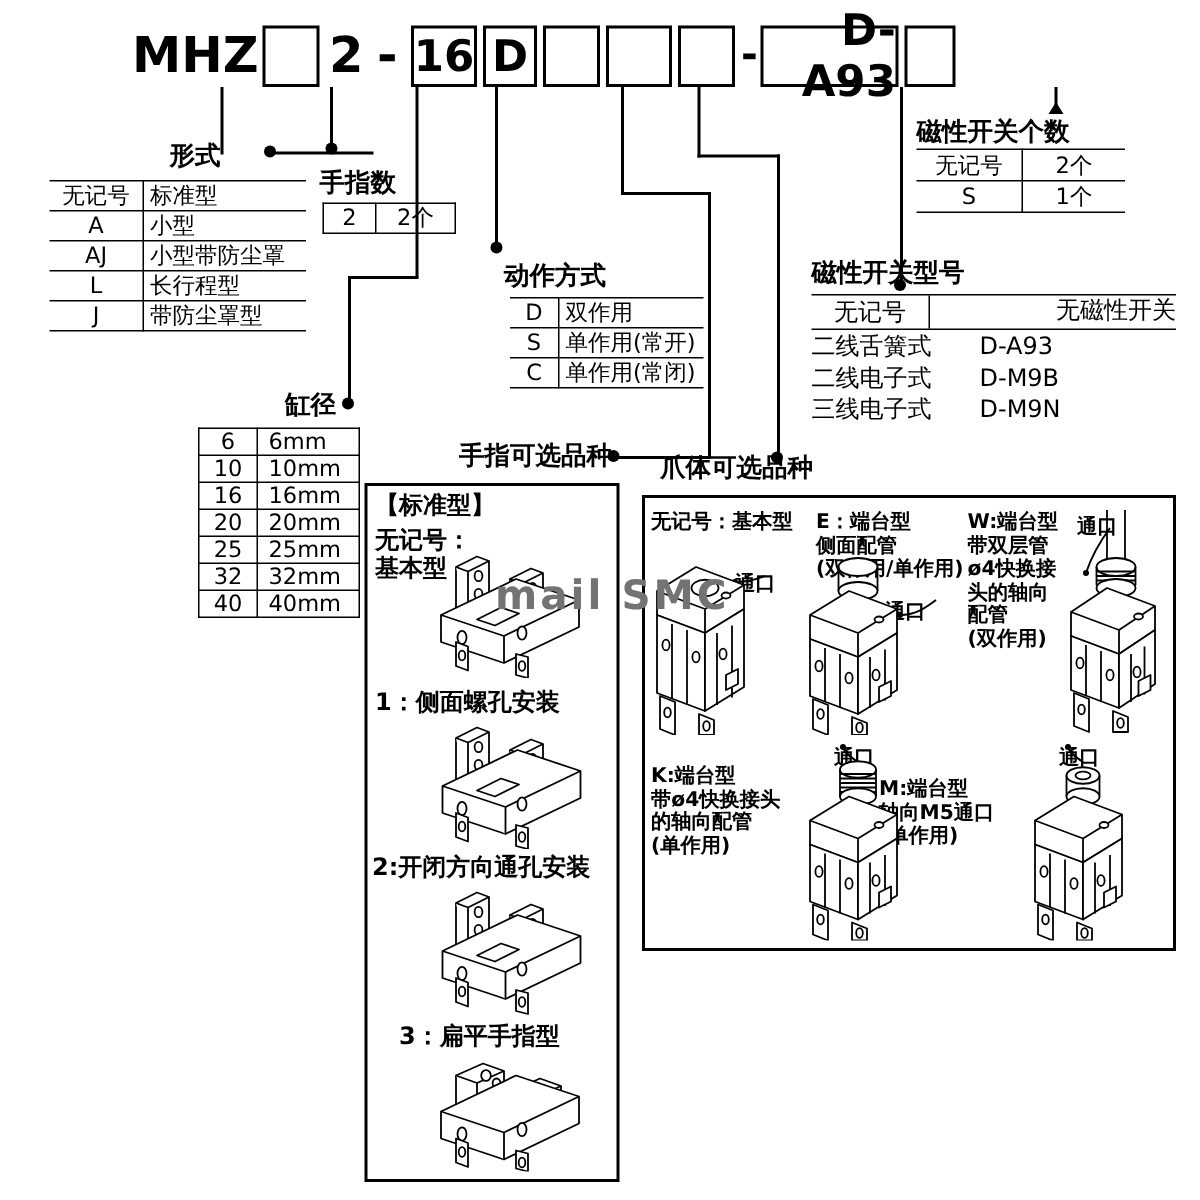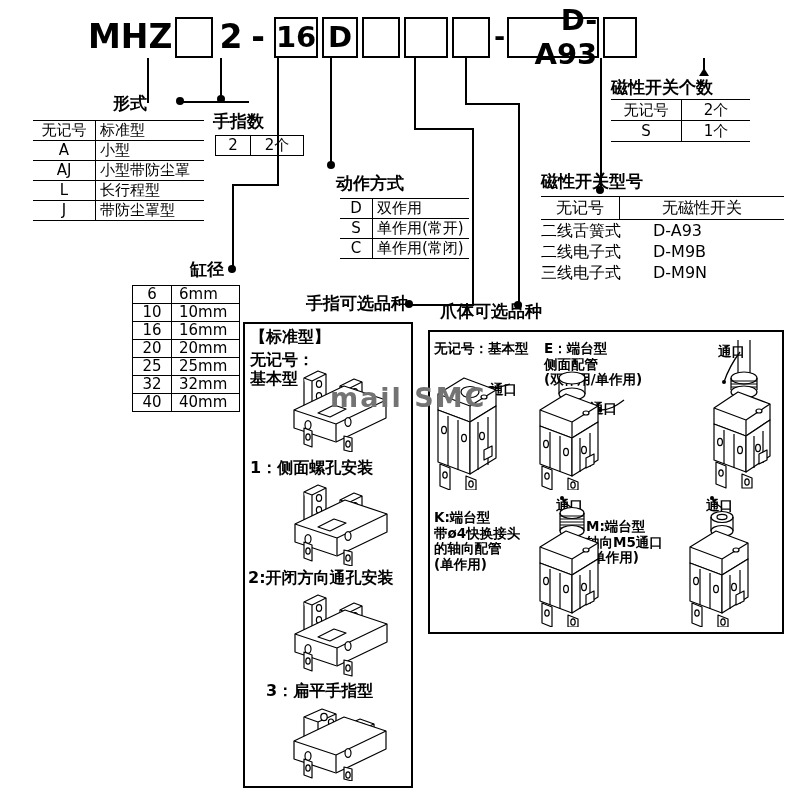--- a/index.html
+++ b/index.html
@@ -73,21 +73,21 @@
   table.msc td.c1{border-right:1.6px solid #000;width:58px;}
   table.msc td.c2{width:56px;}
 
   
   .msm{position:absolute;left:541px;top:196px;width:243px;}
   .msm .hdr{
     display:flex;border-top:1.7px solid #000;border-bottom:1.7px solid #000;
     font-size:16px;line-height:22px;
   }
   .msm .hdr .a{width:78px;border-right:1.7px solid #000;text-align:center;}
-  .msm .hdr .b{flex:1;text-align:center;}
+  .msm .hdr .b{flex:1;text-align:right;font-family:Liberation Mono, monospace;}
   .msm .r{display:flex;font-size:16px;line-height:21px;}
   .msm .r .a{width:108px;text-align:left;}
   .msm .r .b{flex:1;text-align:left;padding-left:4px;}
 
   
   .panel{position:absolute;border:2px solid #000;background:#fff;}
   .ptxt{position:absolute;font-size:16px;font-weight:bold;white-space:pre;line-height:19px;}
   .ptxt.sm{font-size:13.5px;font-weight:bold;line-height:15.5px;}
 
   .wm{
@@ -390,20 +390,26 @@
       </g>
     </svg>
   </div>
 
   <div class="panel" style="left:428px;top:330px;width:352px;height:300px;"></div>
 
   <div class="ptxt sm" style="left:434px;top:341px;">无记号：基本型</div>
   <div class="ptxt sm" style="left:544px;top:341px;">E：端台型
 侧面配管
 (双作用/单作用)</div>
+  <div class="ptxt sm" style="left:645px;top:341px;">W:端台型
+带双层管
+ø4快换接
+头的轴向
+配管
+(双作用)</div>
 
   <div class="ptxt sm" style="left:434px;top:510px;">K:端台型
 带ø4快换接头
 的轴向配管
 (单作用)</div>
   <div class="ptxt sm" style="left:586px;top:519px;">M:端台型
 轴向M5通口
 (单作用)</div>
 
   <div class="ptxt sm" style="left:490px;top:382px;">通口</div>

